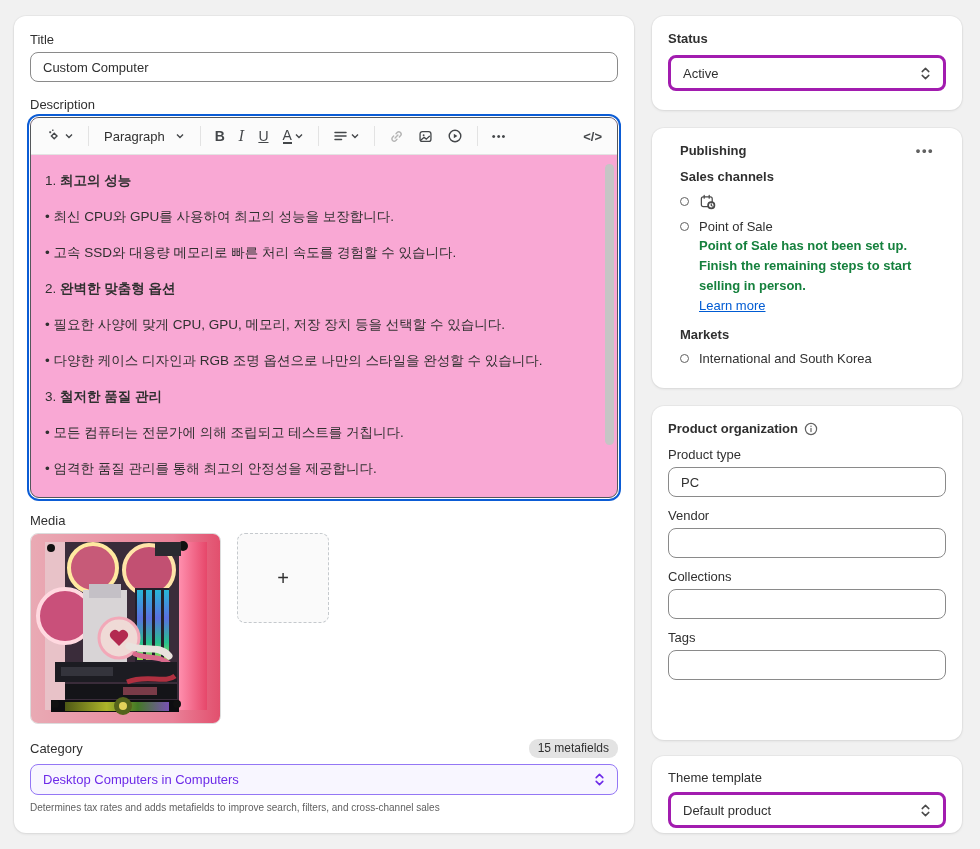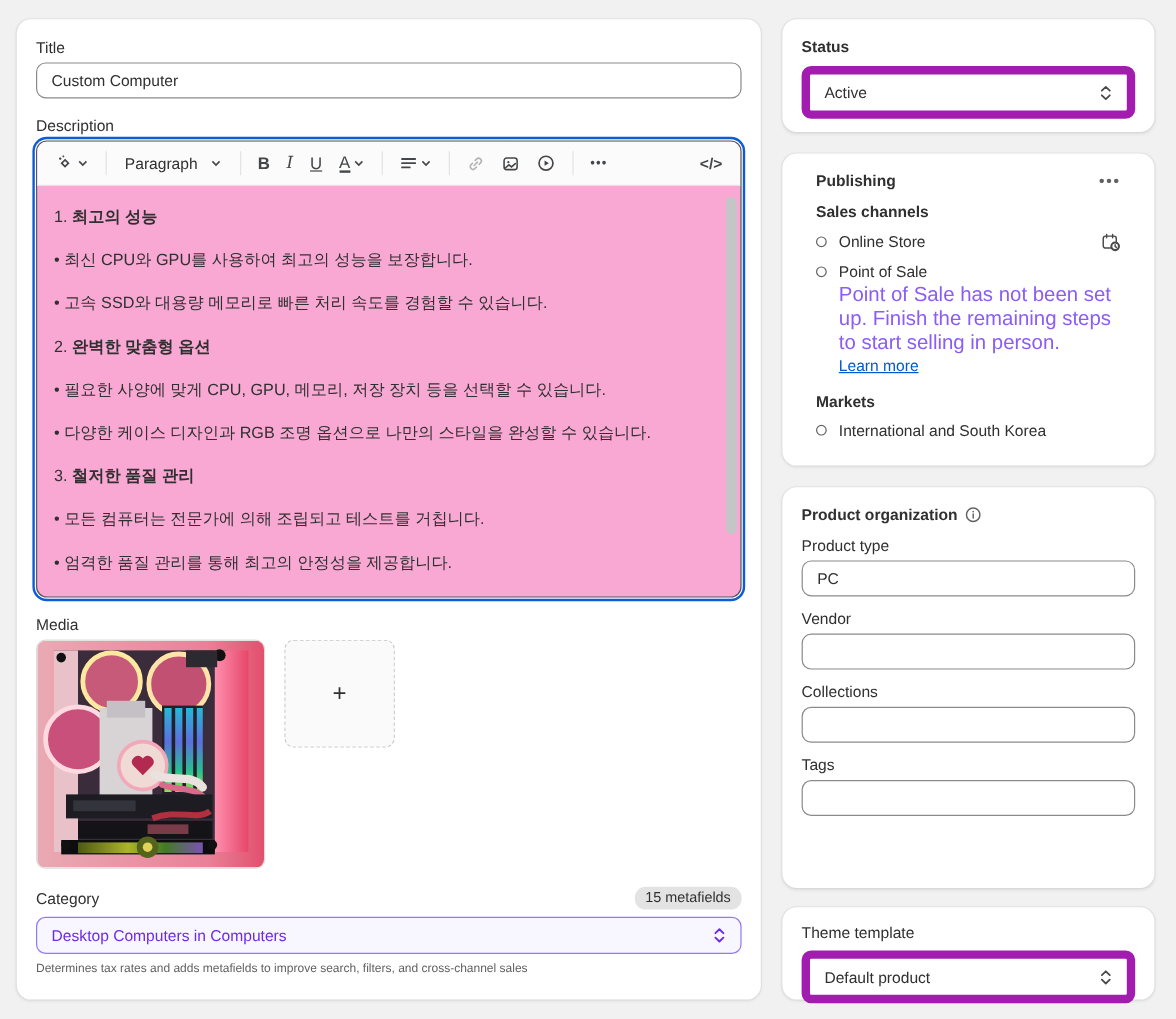--- a/index.html
+++ b/index.html
@@ -41,32 +41,32 @@
   
   .cat-header { display:flex; justify-content:space-between; align-items:center; margin-bottom:6px; }
   .badge { background:#e3e3e3; color:#303030; border-radius:9px; font-size:12px; padding:2px 9px; line-height:15px; }
   .cat-select { height:31px; background:#f8f6ff; border:1px solid #9477f5; border-radius:8px; display:flex; align-items:center; justify-content:space-between; padding:0 12px; cursor:pointer; }
   .cat-select .cat-text { font-size:13px; color:#6d2be8; }
   .helper-text { font-size:10px; color:#616161; margin-top:7px; }
 
   
   .status-card { left:652px; top:16px; width:310px; height:94px; padding:15px 16px; }
   .card-title { font-size:13px; font-weight:700; color:#303030; }
-  .select-box { margin-top:9px; height:32px; border:7px solid #a21caf; border-radius:8px; background:#fff; display:flex; align-items:center; justify-content:space-between; padding:15px 12px; font-size:13px; color:#303030; cursor:pointer; }
+  .select-box { margin-top:9px; height:32px; border:3px solid #a21caf; border-radius:8px; background:#fff; display:flex; align-items:center; justify-content:space-between; padding:15px 12px; font-size:13px; color:#303030; cursor:pointer; }
   .updown { color:#4a4a4a; flex:none; }
 
   .publishing-card { left:652px; top:128px; width:310px; height:260px; padding:15px 28px; }
   .pub-header { display:flex; justify-content:space-between; align-items:center; }
   .dots-btn { color:#616161; letter-spacing:1.5px; font-size:13px; font-weight:700; cursor:pointer; line-height:10px; }
   .sub-title { font-size:13px; font-weight:700; margin-top:11px; }
   .channel-row { display:flex; align-items:center; gap:10px; margin-top:9px; }
   .circle { width:9px; height:9px; border:1.4px solid #616161; border-radius:50%; flex:none; }
   .channel-label { font-size:13px; color:#303030; flex:1; }
   .schedule-icon { color:#4a4a4a; flex:none; cursor:pointer; }
-  .pos-note { font-size:17px; line-height:20px; color:#8b5cf6; margin:2px 0 0 19px; }
+  .pos-note { font-size:13px; line-height:20px; color:#15803d; margin:2px 0 0 19px;font-weight:bold; }
   .learn-link { font-size:13px; color:#005bd3; text-decoration:underline; margin:1px 0 0 19px; display:inline-block; cursor:pointer; }
 
   .org-card { left:652px; top:406px; width:310px; height:334px; padding:15px 16px; }
   .org-header { display:flex; align-items:center; gap:6px; }
   .info-icon { color:#616161; display:flex; cursor:pointer; }
   .org-field { margin-top:11px; }
   .org-field .field-label { margin-bottom:5px; }
   .org-field .text-input { height:30px; }
 
   .theme-card { left:652px; top:756px; width:310px; height:77px; padding:14px 16px; }
@@ -271,21 +271,20 @@
 
 <div class="card publishing-card">
   <div class="pub-header">
     <div class="card-title">Publishing</div>
     <span class="dots-btn"><span>•••</span></span>
   </div>
   <div class="sub-title">Sales channels</div>
 
   <div class="channel-row">
     <span class="circle"></span>
-    <span class="channel-label">Online Store</span>
     <svg class="schedule-icon" width="17" height="17" viewBox="0 0 18 18" fill="none" stroke="#4a4a4a" stroke-width="1.3">
         <rect x="2.5" y="4" width="11.5" height="10.5" rx="2"></rect>
         <path d="M5.5 2.5v3M10.8 2.5v3" stroke-linecap="round"></path>
         <circle cx="13" cy="13" r="3.6" fill="#fff"></circle>
         <circle cx="13" cy="13" r="3.1"></circle>
         <path d="M13 11.6v1.5l1.1.8" stroke-linecap="round"></path>
       </svg>
   </div>
 
   <div class="channel-row">

